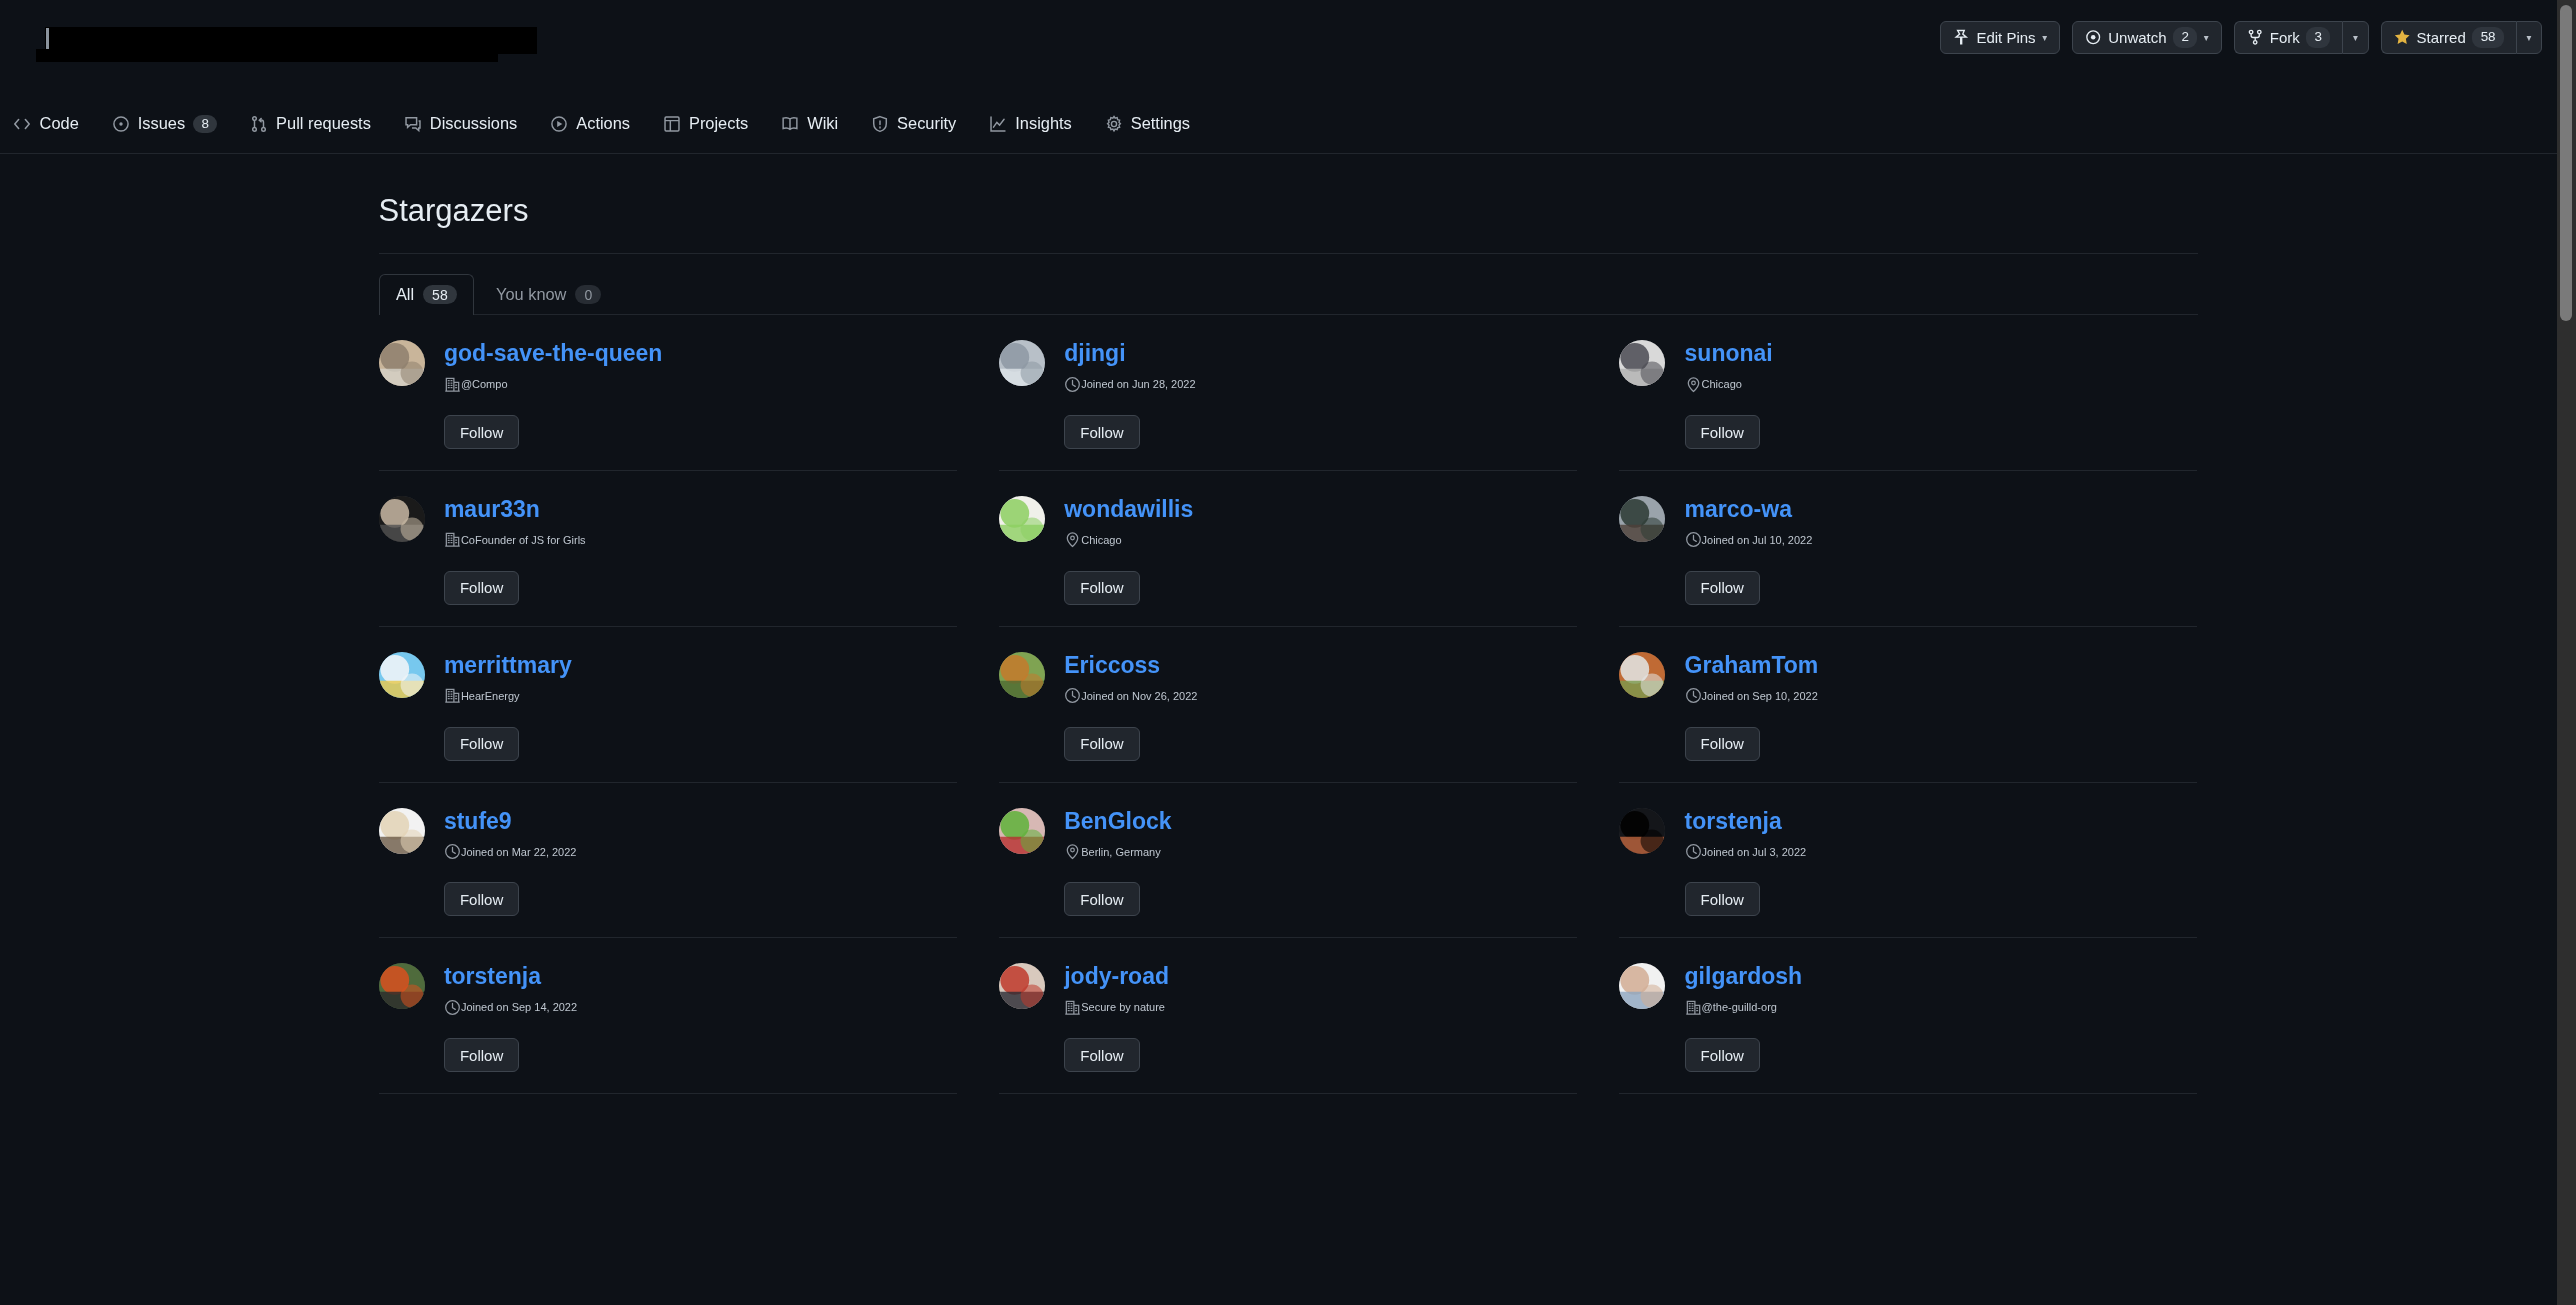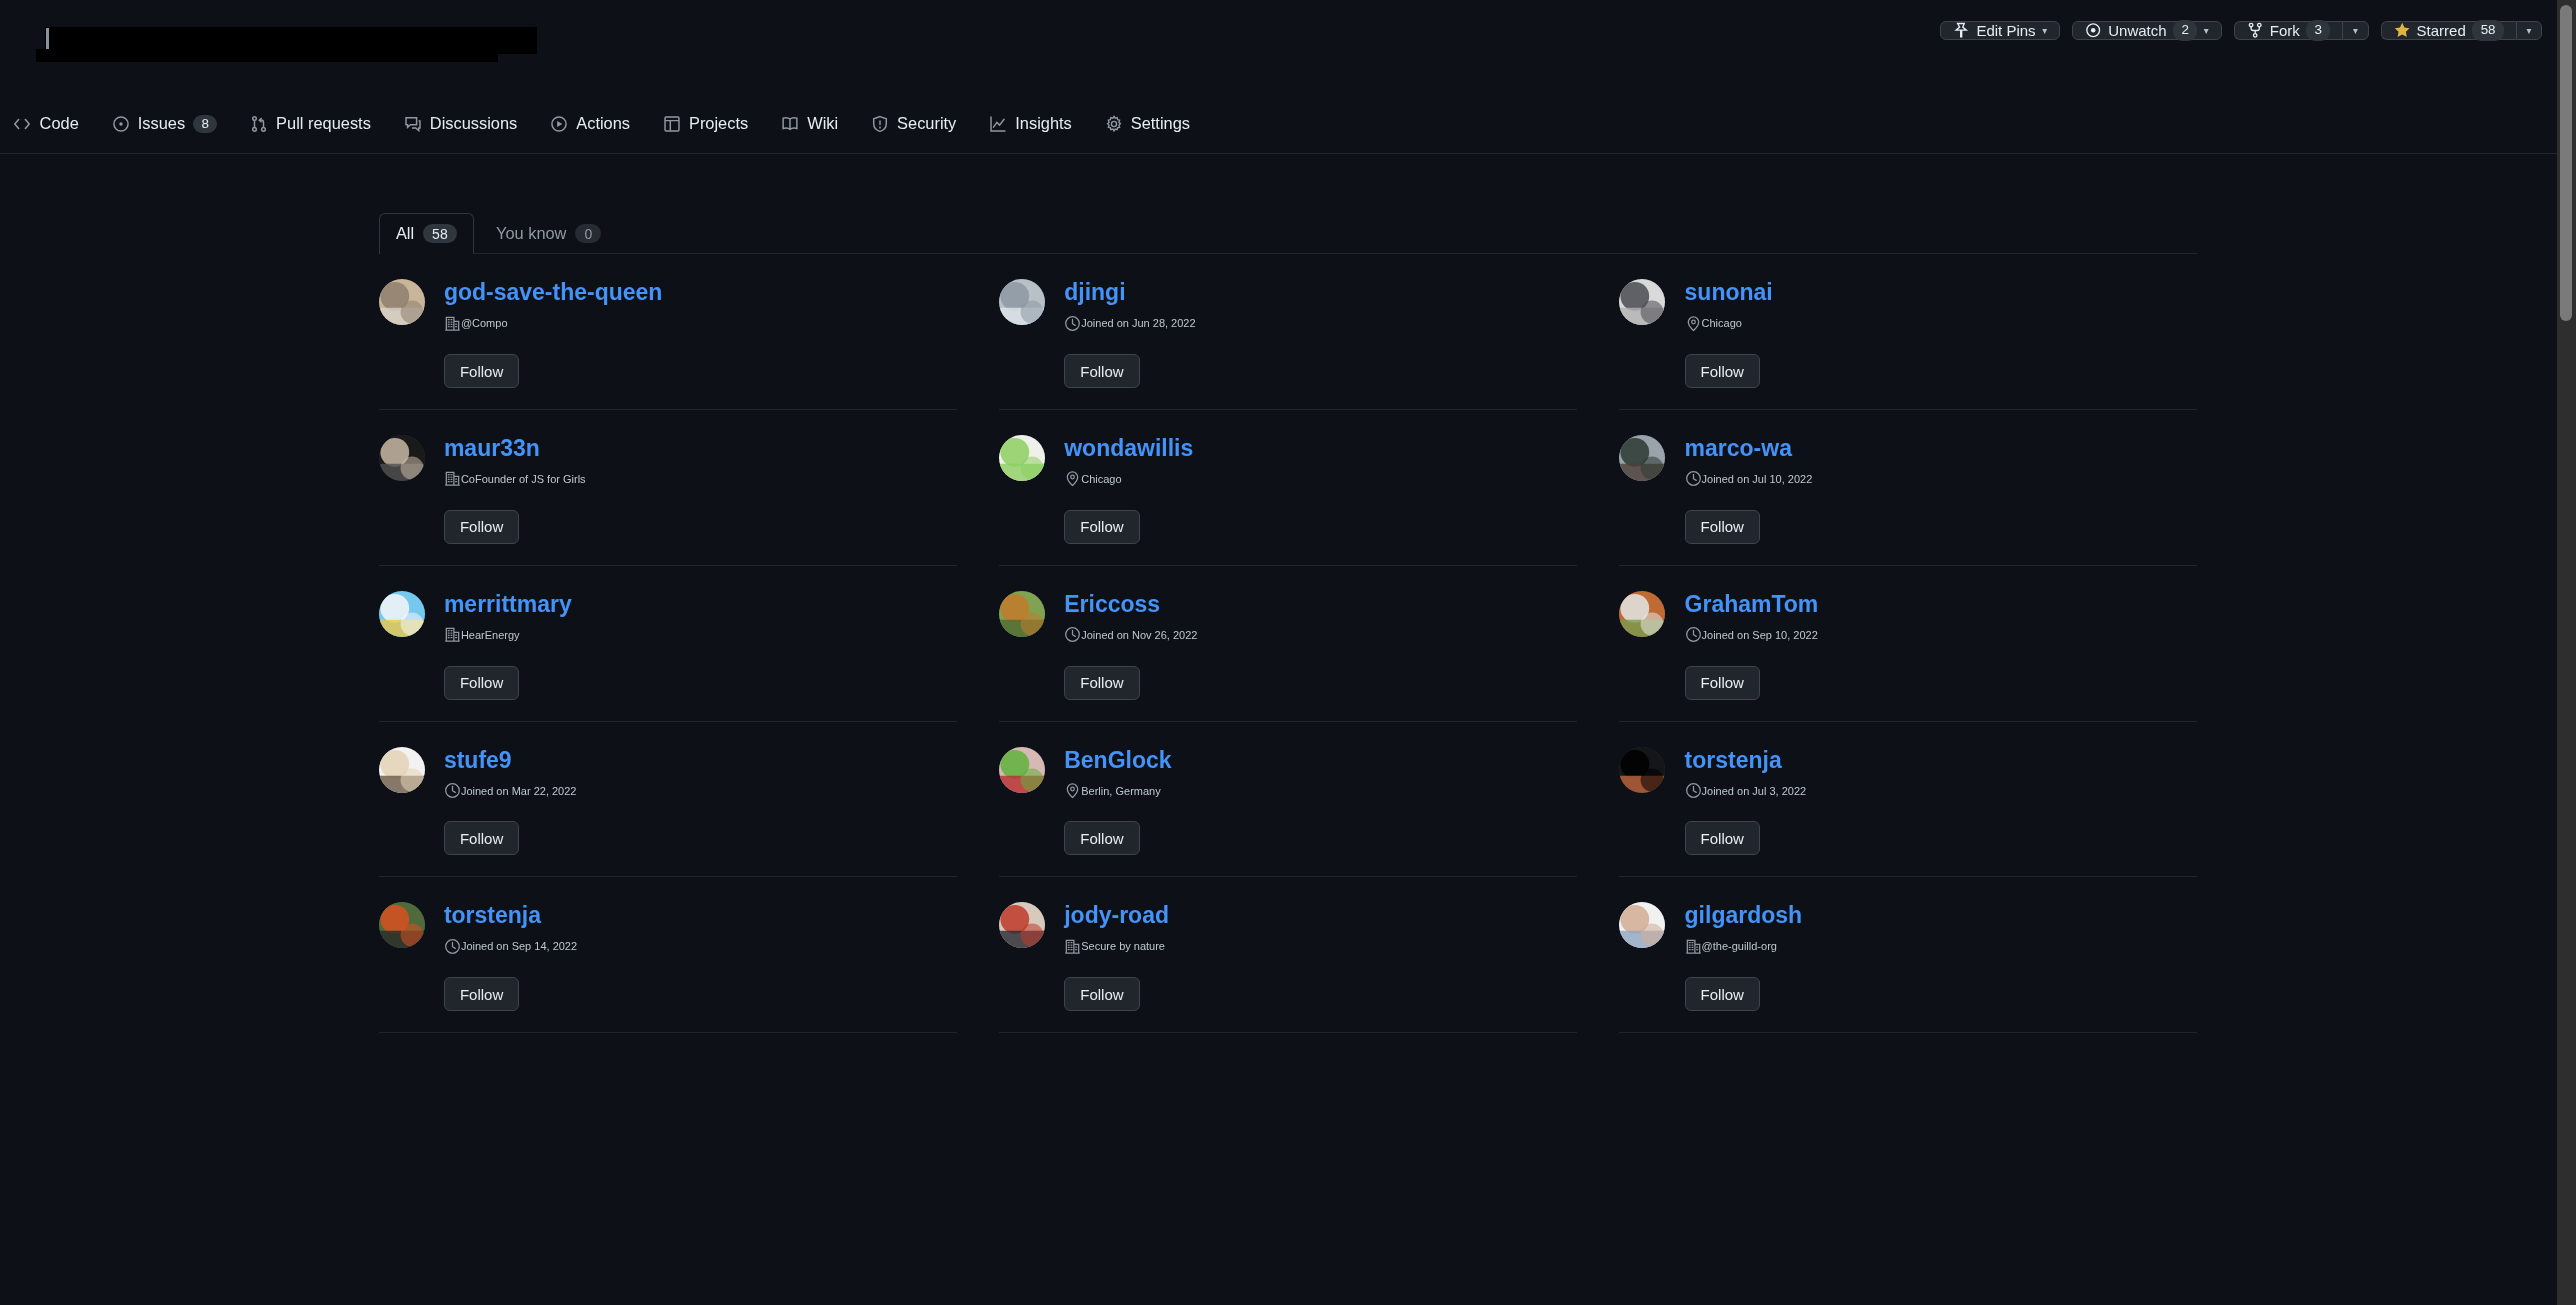--- a/index.html
+++ b/index.html
@@ -40,21 +40,21 @@
 
   
   .actions {
     position: absolute;
     right: 34px; top: 21px;
     display: flex; align-items: center; gap: 12px;
   }
   .btn-group { display: flex; align-items: stretch; }
   .btn {
     display: flex; align-items: center; gap: 6.7px;
-    height: 19px; padding: 0 12px;
+    height: 33px; padding: 0 12px;
     background: #21262d;
     border: 0.7px solid #3d444d;
     border-radius: 6px;
     color: #e6edf3;
     font-size: 15px;
     line-height: 1;
     white-space: nowrap;
     cursor: pointer;
   }
   .btn-group .btn-main {
@@ -392,20 +392,21 @@
           </svg>
       </span>
       <span>Settings</span>
     </div>
 
   </nav>
 
   <div class="content">
     <div class="container">
 
+      <h1 class="page-title">Stargazers</h1>
 
       <div class="filter-tabs">
         <div class="ftab active">
           <span>All</span>
           <span class="ftab-pill">58</span>
         </div>
         <div class="ftab">
           <span>You know</span>
           <span class="ftab-pill dim">0</span>
         </div>

